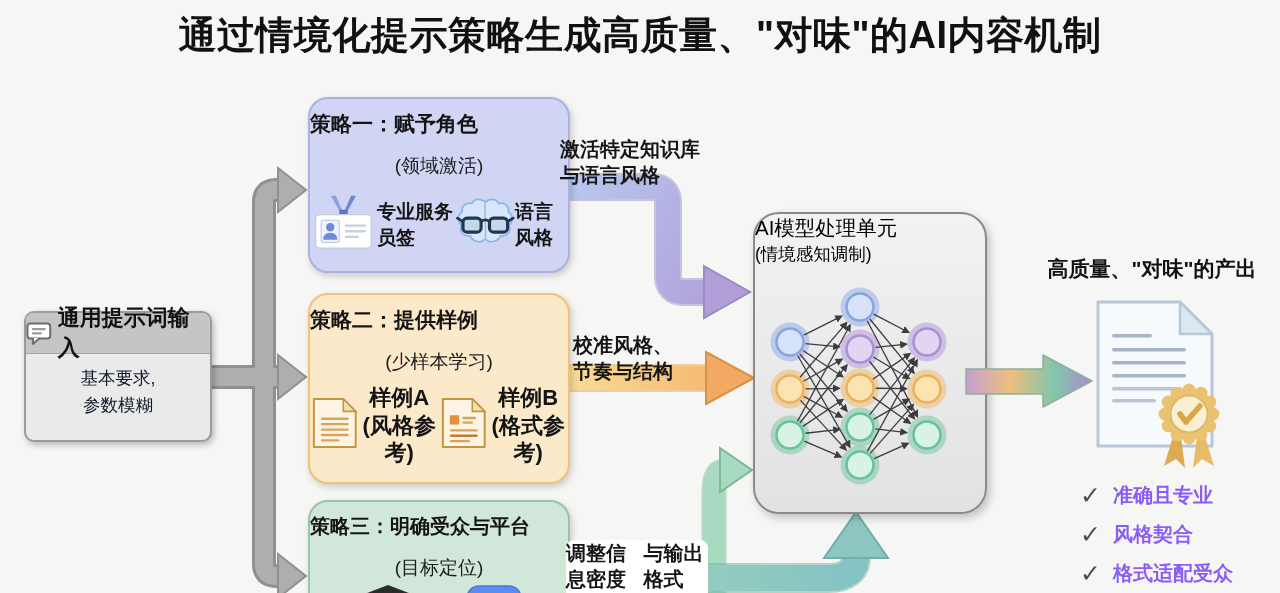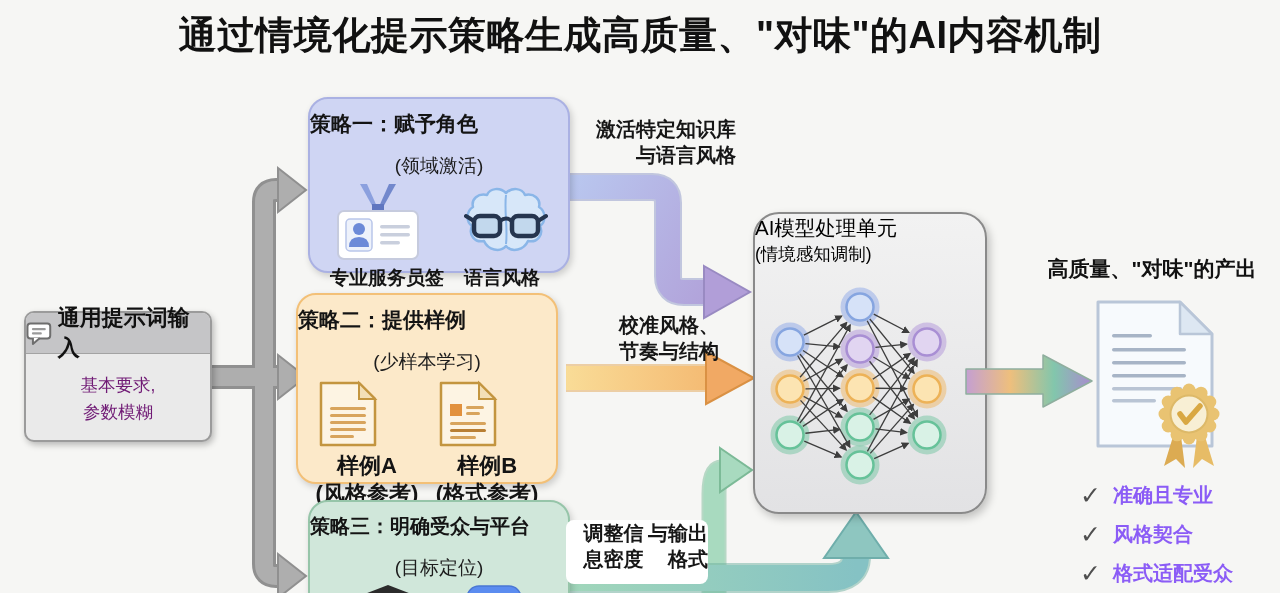--- a/index.html
+++ b/index.html
@@ -11,31 +11,31 @@
   
   #arrows{left:0;top:0;z-index:1;}
   
   .box{border-radius:20px;z-index:2;box-shadow:2px 3px 7px rgba(0,0,0,0.18);}
   .box .btitle{text-align:left;font-weight:800;color:#141414;margin-top:11px;font-size:21px;}
   .box .bsub{text-align:center;font-weight:500;color:#1d1d1d;font-size:19px;margin-top:15px;}
   
   #input-box{left:24px;top:311px;width:184px;height:127px;background:#eaeaea;border:2px solid #9b9b9b;border-radius:10px;z-index:2;box-shadow:2px 3px 6px rgba(0,0,0,0.25);}
   #input-header{display:flex;align-items:center;justify-content:center;gap:6px;height:40px;background:#c5c5c7;border-bottom:1.5px solid #a3a3a3;border-radius:8px 8px 0 0;}
   #input-header .hlabel{font-size:22px;font-weight:800;color:#111;}
-  #input-body{text-align:center;font-size:17.5px;font-weight:500;color:#701a75;line-height:1.55;padding-top:18px;}
+  #input-body{text-align:center;font-size:17.5px;font-weight:500;color:#0f172a;line-height:1.55;padding-top:11px;}
   
   #s1-box{left:308px;top:97px;width:258px;height:172px;background:#cfd5f3;border:2.5px solid #aab1e3;}
-  #s2-box{left:296px;top:293px;width:258px;height:187px;background:#fce9c9;border:2.5px solid #f3c077;}
+  #s2-box{left:308px;top:293px;width:258px;height:187px;background:#fce9c9;border:2.5px solid #f3c077;}
   #s3-box{left:308px;top:500px;width:258px;height:150px;background:#d0e7da;border:2.5px solid #96c5a9;}
   .figrow{display:flex;justify-content:space-evenly;align-items:flex-end;margin-top:5px;}
-  .fig{display:flex;flex-direction:column;}
+  .fig{display:flex;flex-direction:row;align-items:center;}
   .fig .flabel{font-size:19px;font-weight:600;color:#141414;margin-top:3px;}
   .fig .flabel2{font-size:22px;font-weight:600;color:#141414;line-height:1.25;text-align:center;margin-top:4px;}
   
-  .arrow-label{z-index:2;text-align:right;font-size:20px;font-weight:600;color:#161616;line-height:1.3;}
+  .arrow-label{z-index:2;text-align:left;font-size:20px;font-weight:600;color:#161616;line-height:1.3;margin-top:20px;}
   #label-s1{left:560px;top:116px;width:176px;}
   #label-s2{left:573px;top:312px;width:146px;}
   #label-s3{left:566px;top:520px;width:142px;height:64px;background:#fff;border-radius:8px;display:flex;flex-direction:row;justify-content:center;}
   
   #ai-box{left:753px;top:212px;width:230px;height:298px;background:linear-gradient(#f2f2f2,#e2e2e4);border:2.5px solid #8a8a8a;border-radius:26px;z-index:2;box-shadow:3px 4px 9px rgba(0,0,0,0.22);}
   #ai-box .btitle{font-size:20.5px;}
   #ai-box .bsub{font-size:17.5px;}
   #network-svg{position:absolute;left:0;top:0;}
   
   #rainbow-arrow{left:960px;top:348px;z-index:3;}

